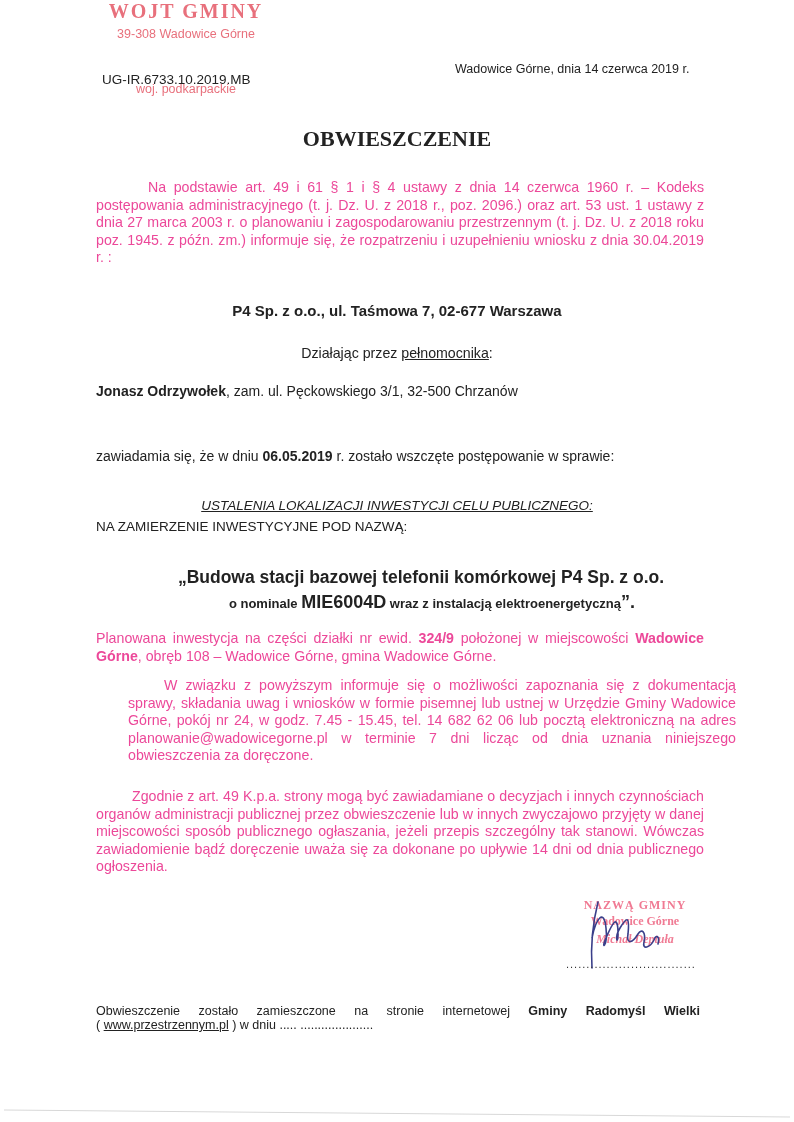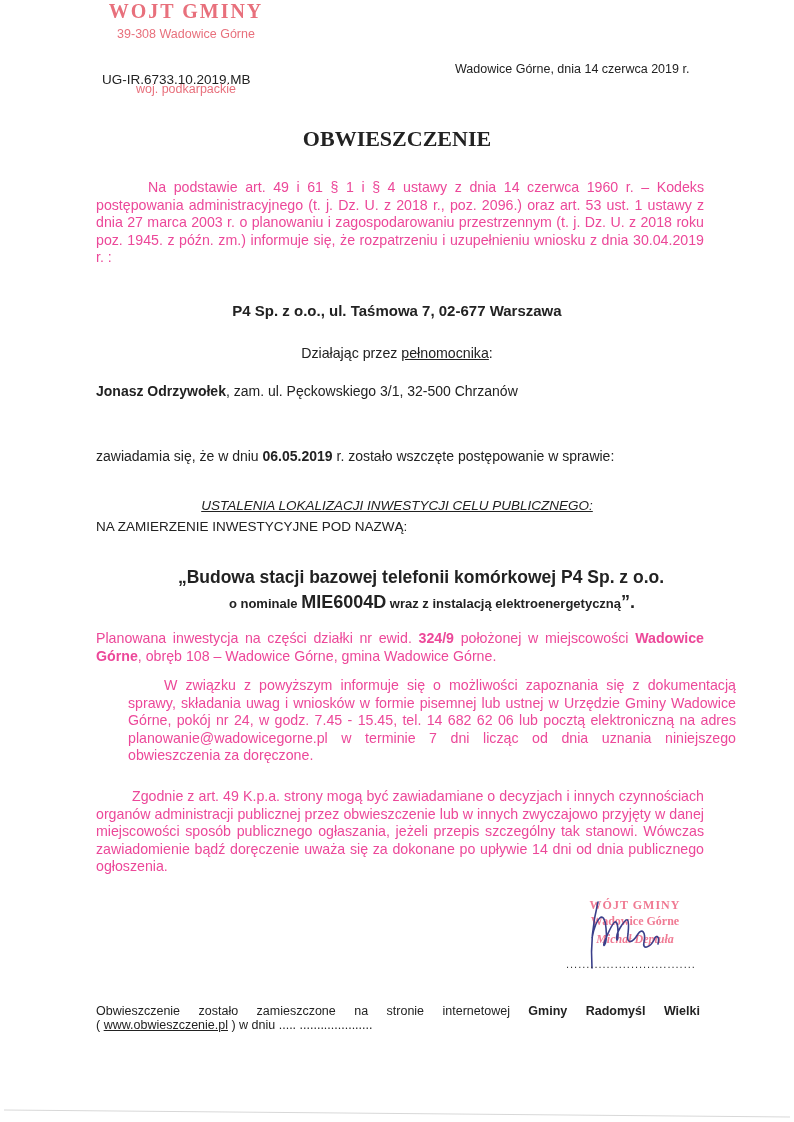--- a/index.html
+++ b/index.html
@@ -76,39 +76,39 @@
 </div>
 
 <div class="abs para para2">
   <span>Planowana inwestycja na części działki nr ewid. </span><b>324/9</b><span> położonej w miejscowości </span><b>Wadowice Górne</b><span>, obręb 108 – Wadowice Górne, gmina Wadowice Górne.</span>
 </div>
 
 <div class="abs para para3">W związku z powyższym informuje się o możliwości zapoznania się z dokumentacją sprawy, składania uwag i wniosków w formie pisemnej lub ustnej w Urzędzie Gminy Wadowice Górne, pokój nr 24, w godz. 7.45 - 15.45, tel. 14 682 62 06 lub pocztą elektroniczną na adres planowanie@wadowicegorne.pl w terminie 7 dni licząc od dnia uznania niniejszego obwieszczenia za doręczone.</div>
 <div class="abs para para4">Zgodnie z art. 49 K.p.a. strony mogą być zawiadamiane o decyzjach i innych czynnościach organów administracji publicznej przez obwieszczenie lub w innych zwyczajowo przyjęty w danej miejscowości sposób publicznego ogłaszania, jeżeli przepis szczególny tak stanowi. Wówczas zawiadomienie bądź doręczenie uważa się za dokonane po upływie 14 dni od dnia publicznego ogłoszenia.</div>
 
 <div class="abs sig-block">
-  <div class="abs sig-stamp sig-s1">WÓJT GMINY</div>
+  <div class="abs sig-stamp sig-s1">NAZWĄ GMINY</div>
   <div class="abs sig-stamp sig-s2">Wadowice Górne</div>
   <div class="abs sig-stamp sig-s3">Michał Deptuła</div>
   <svg class="abs sig-svg" width="150" height="72" viewBox="0 0 150 72">
     <path d="M38 4 C34 20 30 40 32 70 M32 40 C36 20 44 10 46 30 C48 50 40 52 46 40 C52 26 58 14 58 36 C58 48 54 40 60 30 C66 20 70 16 68 36 C66 46 72 46 78 36 C82 30 86 34 84 44 C82 52 90 50 94 42 C96 36 100 38 98 46" fill="none" stroke="#3a3f8a" stroke-width="1.6" stroke-linecap="round"></path>
   </svg>
 </div>
 <div class="abs sig-dots">................................</div>
 
 <div class="abs footer1">
   <span>Obwieszczenie</span>
   <span>zostało</span>
   <span>zamieszczone</span>
   <span>na</span>
   <span>stronie</span>
   <span>internetowej</span>
   <b>Gminy</b>
   <b>Radomyśl</b>
   <b>Wielki</b>
 </div>
 <div class="abs footer2">
-  <span>( </span><a>www.obwieszczenie.pl</a><span> )  w dniu </span><span>..... .....................</span>
+  <span>( </span><a>www.przestrzennym.pl</a><span> )  w dniu </span><span>..... .....................</span>
 </div>
 
 <svg class="abs scan-edge" width="794" height="12">
   <line x1="4" y1="2" x2="790" y2="9" stroke="#d8d8d8" stroke-width="1"></line>
 </svg>
 
 </body></html>

